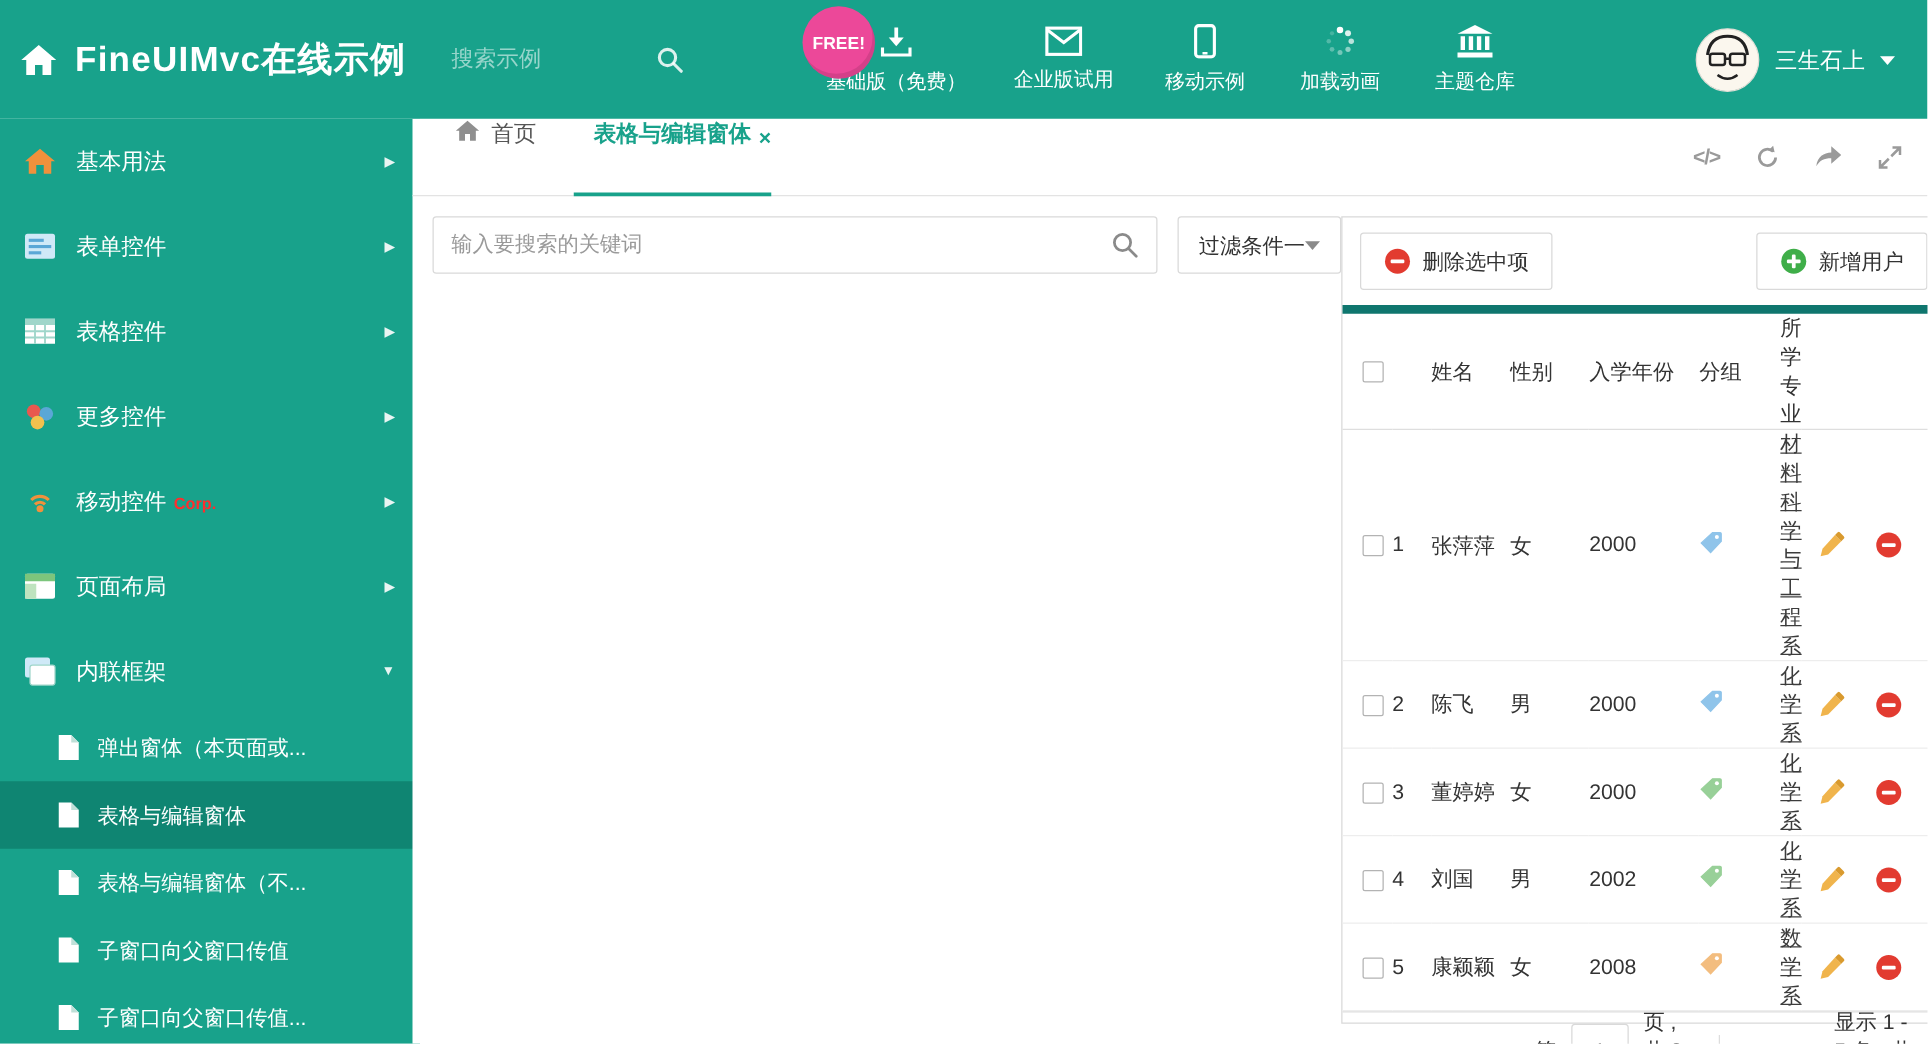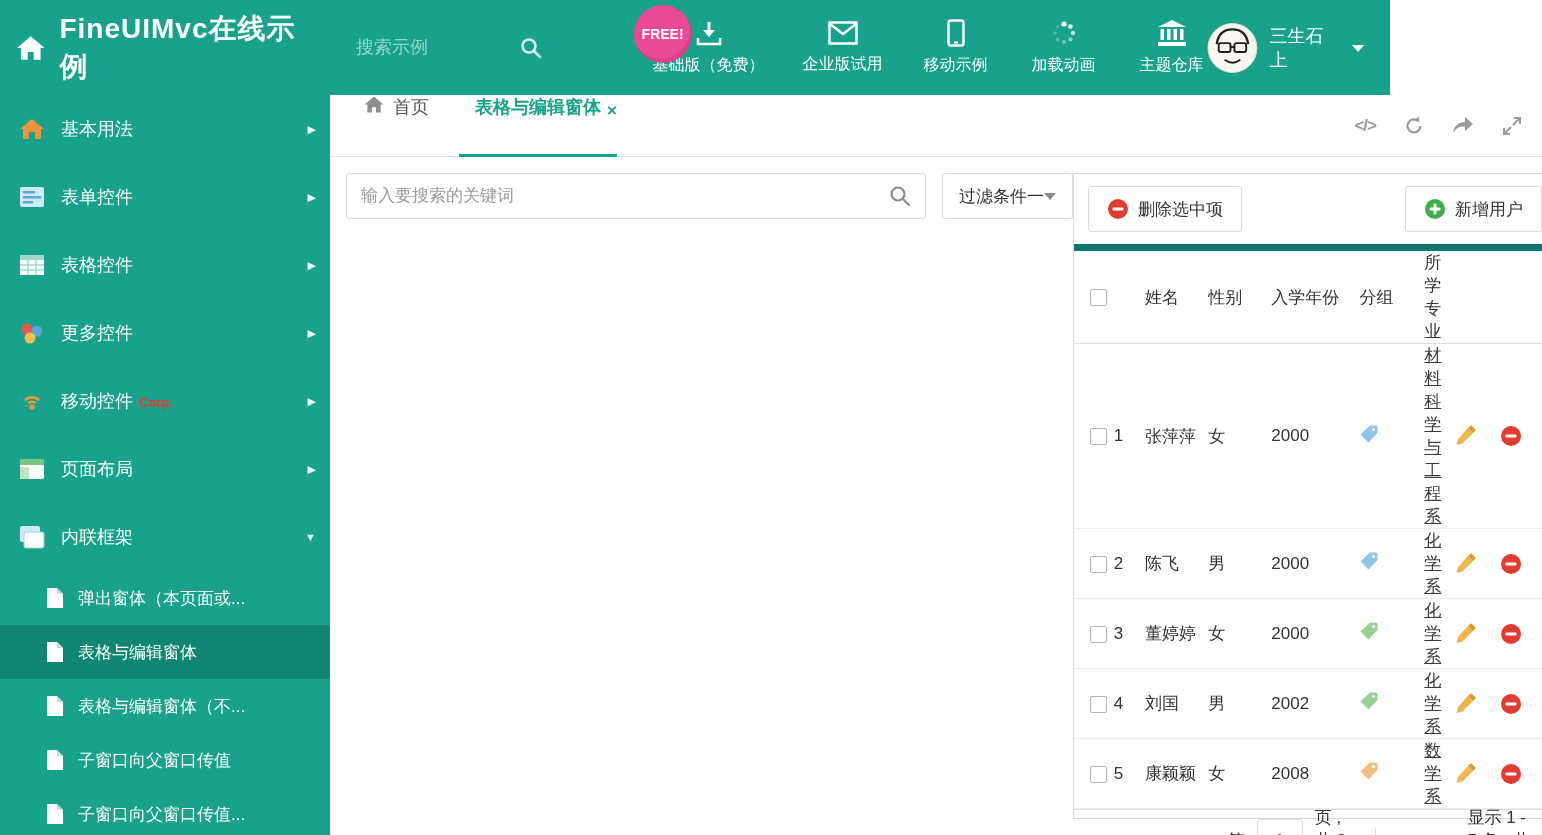--- a/index.html
+++ b/index.html
@@ -1,20 +1,20 @@
 <!DOCTYPE html>
 <html><head>
 <meta charset="utf-8">
 <style>
   * { box-sizing: border-box; margin: 0; padding: 0; }
   html,body { width:1542px; height:835px; overflow:hidden; }
   body { font-family:"Liberation Sans","DejaVu Sans",sans-serif; background:#fff; position:relative; color:#333; }
 
   
-  .header { position:absolute; top:0; left:0; width:1390px; height:95px; background:#18a28b; display:flex; align-items:center; color:#fff; z-index:5; }
+  .header { position:absolute; top:0; left:0; width:1542px; height:95px; background:#18a28b; display:flex; align-items:center; color:#fff; z-index:5; }
   .logo { display:flex; align-items:center; gap:14px; padding-left:16px; cursor:pointer; }
   .logo-title { font-size:28px; font-weight:bold; letter-spacing:1px; }
   .header-search { display:flex; align-items:center; gap:14px; margin-left:36px; width:210px; }
   .header-search input { background:transparent; border:none; outline:none; color:rgba(255,255,255,.95); font-size:18px; width:150px; font-family:inherit; }
   .header-search input::placeholder { color:rgba(255,255,255,.55); }
   .header-nav { display:flex; align-items:center; gap:38px; margin-left:90px; }
   .nav-item { position:relative; display:flex; flex-direction:column; align-items:center; gap:8px; cursor:pointer; min-width:70px; }
   .nav-item .nav-label { font-size:16px; white-space:nowrap; }
   .free-badge { position:absolute; left:-46px; top:-14px; width:58px; height:58px; border-radius:50%; background:#ec4899; color:#fff; font-weight:bold; font-size:14px; display:flex; align-items:center; justify-content:center; box-shadow: inset -2px -4px 0 rgba(0,0,0,.10); z-index:6;margin-left:27px; }
   .user-menu { margin-left:auto; margin-right:26px; display:flex; align-items:center; gap:12px; cursor:pointer; }

